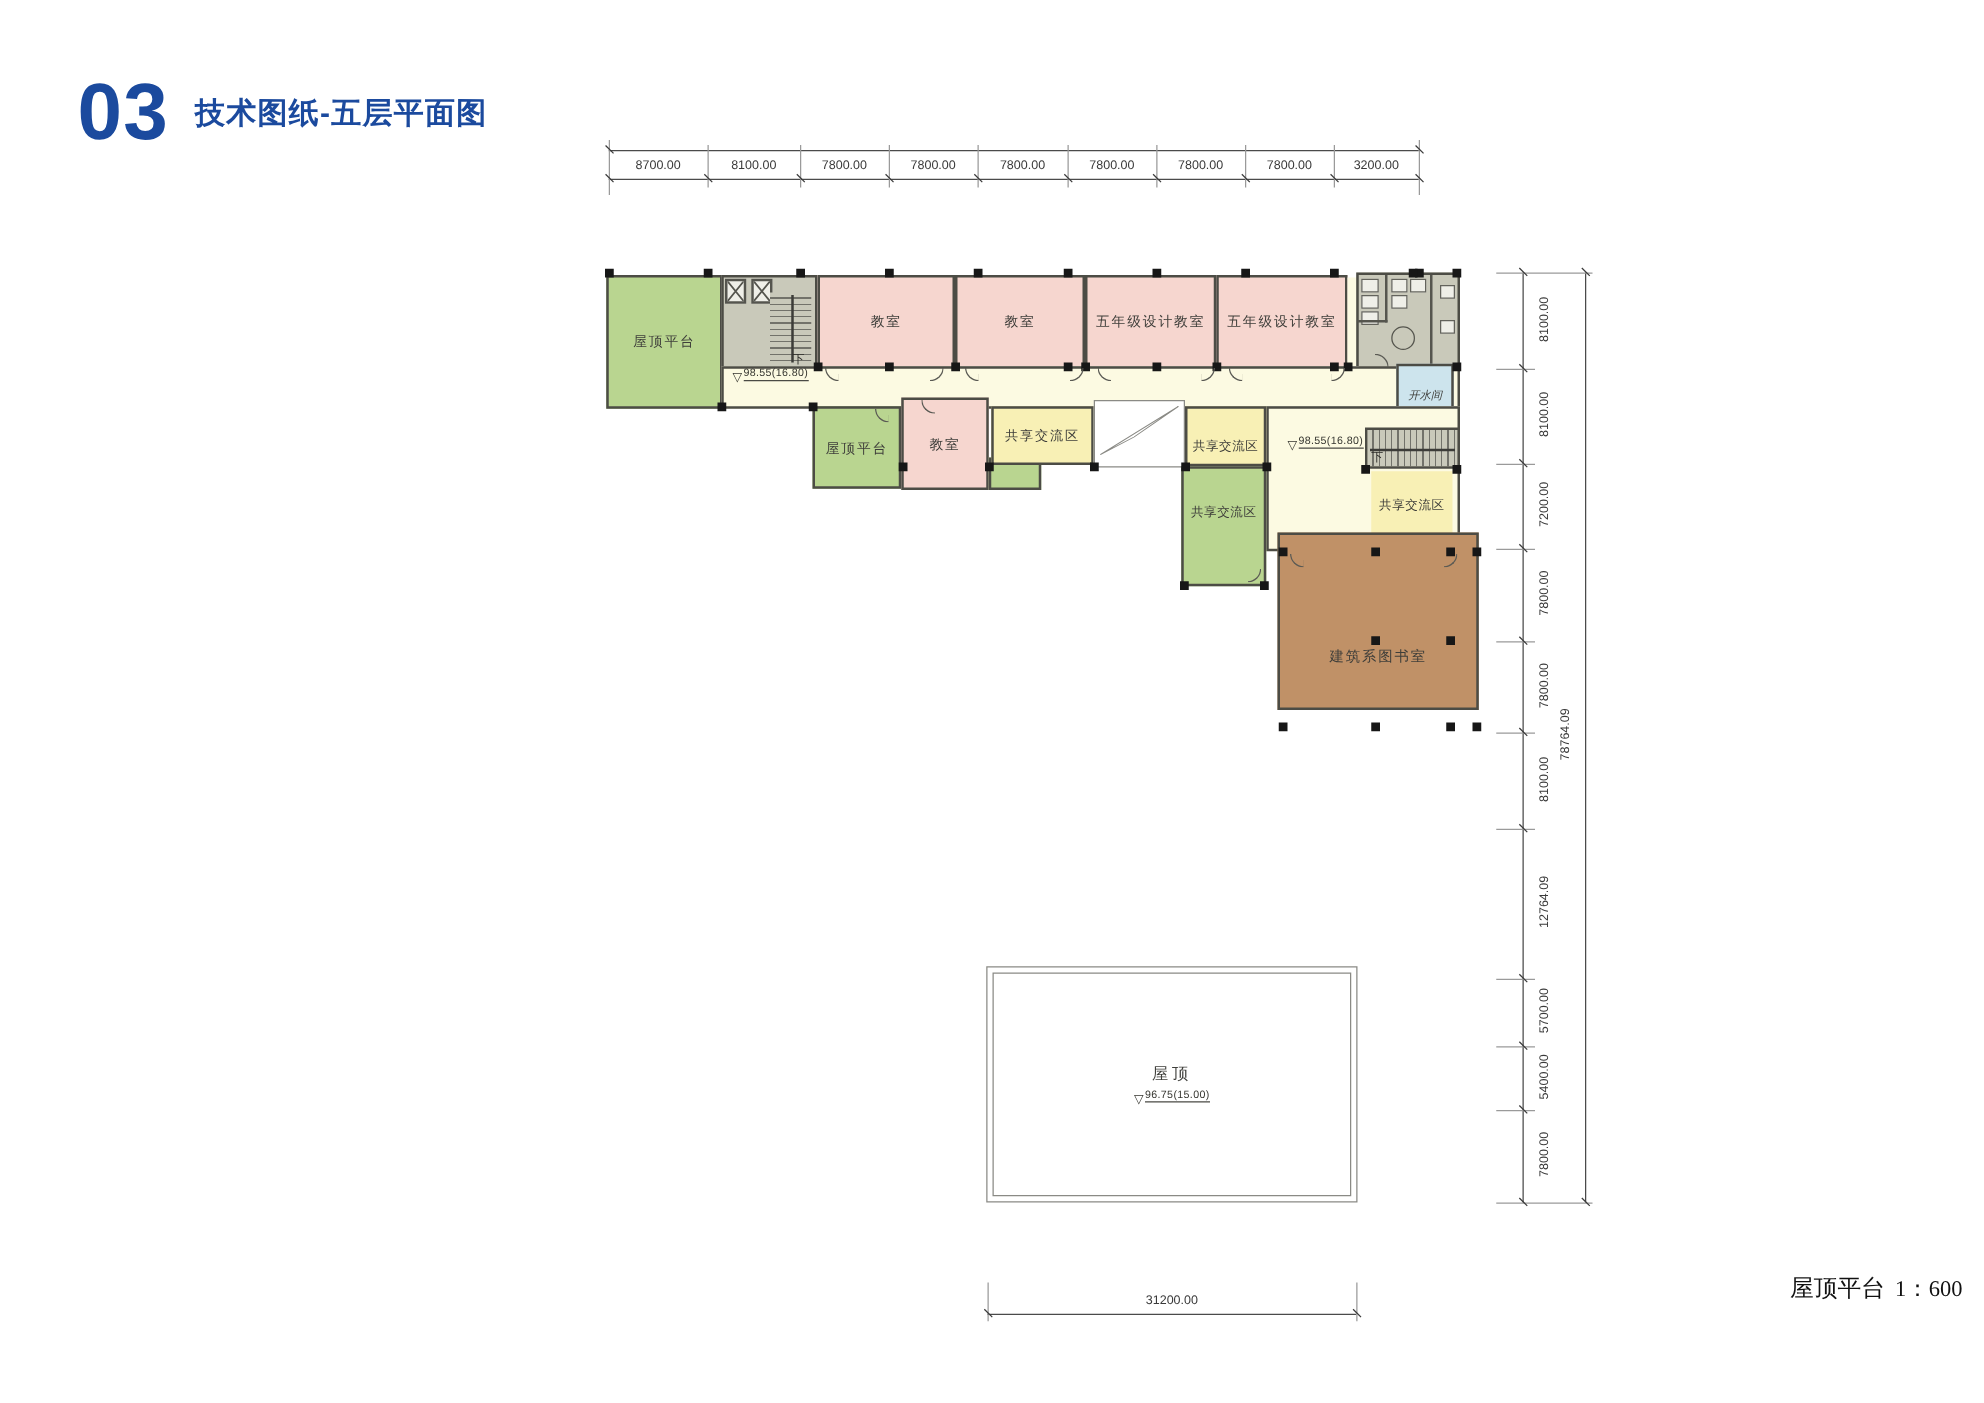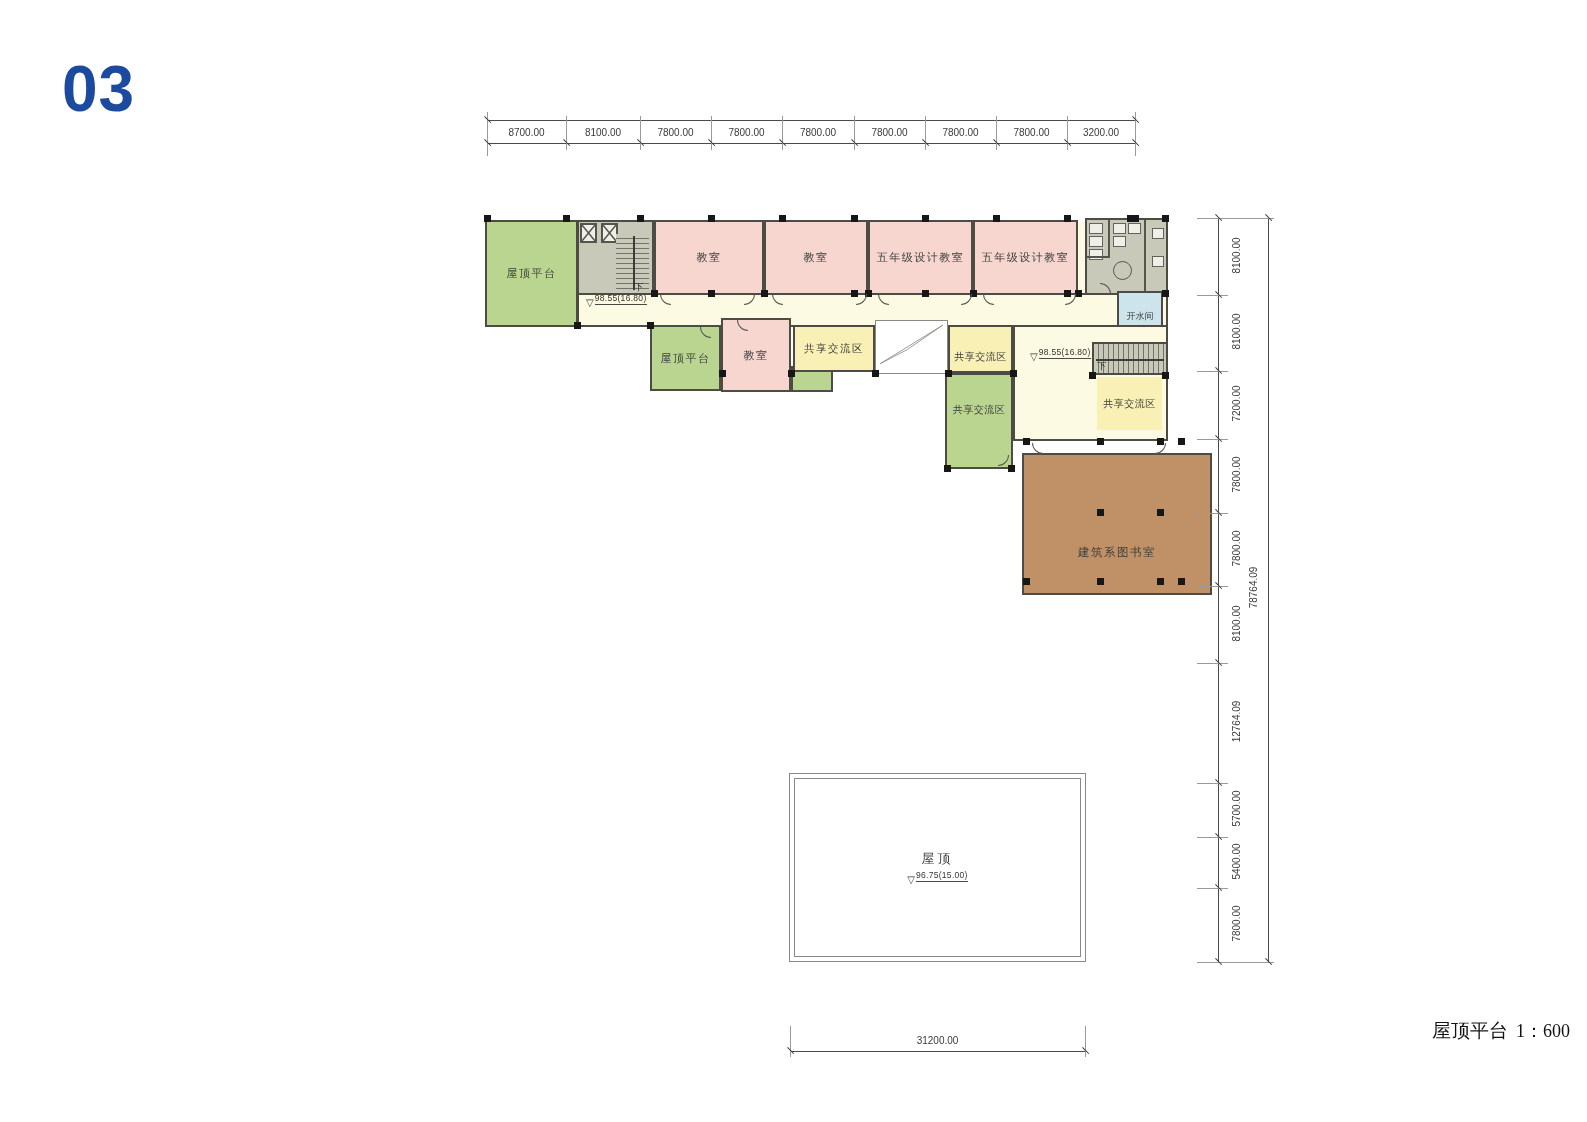--- a/index.html
+++ b/index.html
@@ -57,20 +57,21 @@
   .caption{position:absolute;left:1370px;top:1018px;width:200px;text-align:right;
            font-family:"Liberation Serif",serif;font-size:19px;color:#111;}
   .caption .scale{margin-left:8px;font-size:18px;}
 </style>
 </head>
 <body>
 
 <div id="canvas">
 
   <div class="hdr-num">03</div>
+  <div class="hdr-title">技术图纸-五层平面图</div>
 
   <div class="room green" style="left:485px;top:220px;width:93px;height:107px;">
     <span class="lbl">屋顶平台</span>
   </div>
 
   <div class="room gray" style="left:577px;top:220px;width:77px;height:80px;"></div>
   <div class="elev" style="left:580px;top:223px;width:17px;height:20px;">
     <svg viewBox="0 0 10 10" preserveAspectRatio="none">
         <path d="M0 0 L10 10 M10 0 L0 10" stroke="#55554e" stroke-width="1" fill="none"></path>
       </svg>
@@ -110,21 +111,21 @@
   <div class="stall" style="left:1152px;top:228px;width:12px;height:11px;"></div>
   <div class="stall" style="left:1152px;top:256px;width:12px;height:11px;"></div>
   <div class="iline" style="left:1108px;top:220px;width:2px;height:38px;"></div>
   <div class="iline" style="left:1144px;top:220px;width:2px;height:73px;"></div>
   <div class="iline" style="left:1086px;top:256px;width:24px;height:2px;"></div>
   <div class="wc-circle" style="left:1113px;top:261px;width:17px;height:17px;"></div>
 
   <div class="room pale" style="left:577px;top:293px;width:591px;height:34px;"></div>
 
   <div class="room bluebox" style="left:1117px;top:291px;width:46px;height:50px;">
-    <span class="lbl" style="font-size:9px;letter-spacing:0;">开水间</span>
+    <span class="lbl" style="font-size:9px;letter-spacing:0;font-style:italic;">开水间</span>
   </div>
 
   <div class="room pale" style="left:1013px;top:325px;width:155px;height:116px;"></div>
 
   <div class="room green" style="left:650px;top:325px;width:71px;height:66px;">
     <span class="lbl">屋顶平台</span>
   </div>
   <div class="room pink" style="left:721px;top:318px;width:70px;height:74px;">
     <span class="lbl">教室</span>
   </div>
@@ -146,21 +147,21 @@
 
   <div class="stair-v" style="left:1092px;top:342px;width:76px;height:33px;border:2px solid #4c4c45;box-sizing:border-box;">
     <div class="stringer-h"></div>
   </div>
   <span class="downlbl" style="left:1097px;top:360px;">下</span>
 
   <div class="room yellow noborder" style="left:1097px;top:377px;width:65px;height:53px;">
     <span class="lbl" style="font-size:10px;letter-spacing:0.5px;">共享交流区</span>
   </div>
 
-  <div class="room brown" style="left:1022px;top:453px;width:190px;height:142px;">
+  <div class="room brown" style="left:1022px;top:426px;width:161px;height:142px;">
     <span class="lbl" style="font-size:11.5px;position:relative;top:28px;">建筑系图书室</span>
   </div>
 
   <div class="marker" style="left:586px;top:293px;">
     <span class="tri">▽</span>
     <span class="mtext">98.55(16.80)</span>
   </div>
   <div class="marker" style="left:1030px;top:347px;">
     <span class="tri">▽</span>
     <span class="mtext">98.55(16.80)</span>

